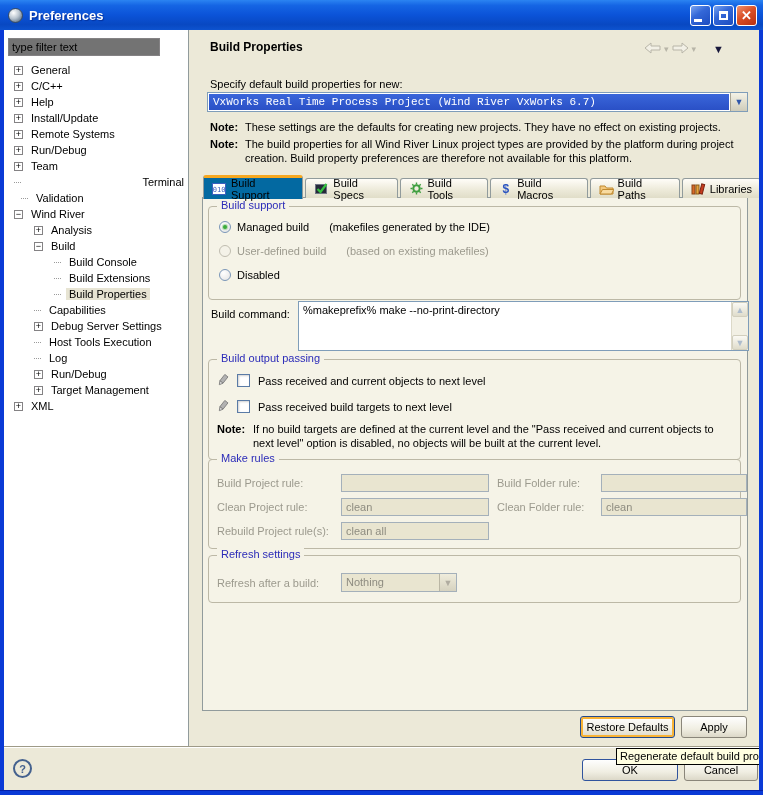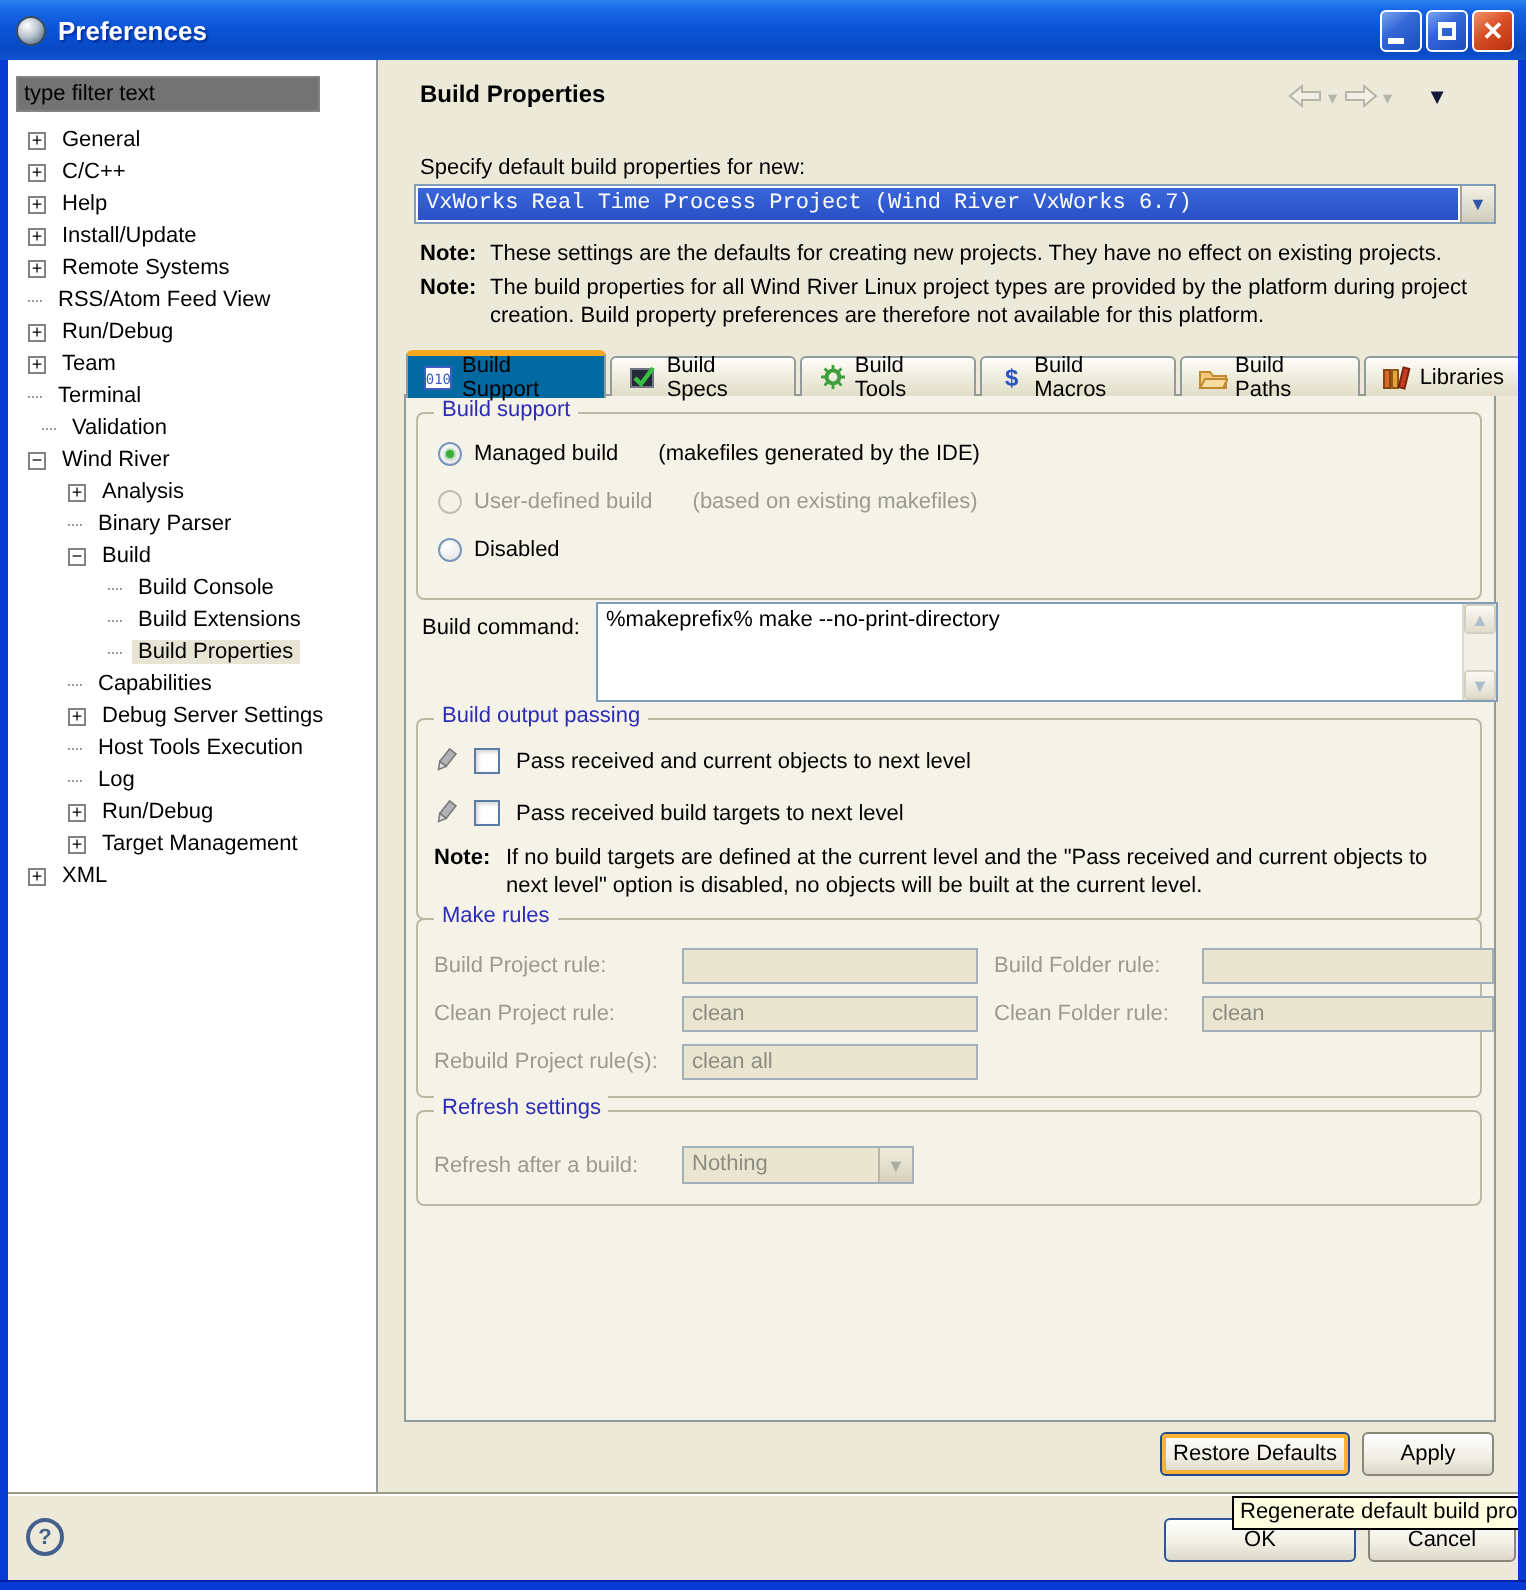--- a/index.html
+++ b/index.html
@@ -183,50 +183,42 @@
         </div>
         <div class="tree-row" style="padding-left: 10px;">
           <span class="expander">+</span>
           <span class="tree-label">Install/Update</span>
         </div>
         <div class="tree-row" style="padding-left: 10px;">
           <span class="expander">+</span>
           <span class="tree-label">Remote Systems</span>
         </div>
         <div class="tree-row" style="padding-left: 10px;">
-          <span class="dash"></span>
-          <span class="tree-label">RSS/Atom Feed View</span>
-        </div>
-        <div class="tree-row" style="padding-left: 10px;">
           <span class="expander">+</span>
           <span class="tree-label">Run/Debug</span>
         </div>
         <div class="tree-row" style="padding-left: 10px;">
           <span class="expander">+</span>
           <span class="tree-label">Team</span>
         </div>
-        <div class="tree-row" style="padding-left: 10px;">
+        <div class="tree-row" style="padding-left: 10px; justify-content: space-between;">
           <span class="dash"></span>
           <span class="tree-label">Terminal</span>
         </div>
         <div class="tree-row" style="padding-left: 17px;">
           <span class="dash"></span>
           <span class="tree-label">Validation</span>
         </div>
         <div class="tree-row" style="padding-left: 10px;">
           <span class="expander">−</span>
           <span class="tree-label">Wind River</span>
         </div>
         <div class="tree-row" style="padding-left: 30px;">
           <span class="expander">+</span>
           <span class="tree-label">Analysis</span>
-        </div>
-        <div class="tree-row" style="padding-left: 30px;">
-          <span class="dash"></span>
-          <span class="tree-label">Binary Parser</span>
         </div>
         <div class="tree-row" style="padding-left: 30px;">
           <span class="expander">−</span>
           <span class="tree-label">Build</span>
         </div>
         <div class="tree-row" style="padding-left: 50px;">
           <span class="dash"></span>
           <span class="tree-label">Build Console</span>
         </div>
         <div class="tree-row" style="padding-left: 50px;">

